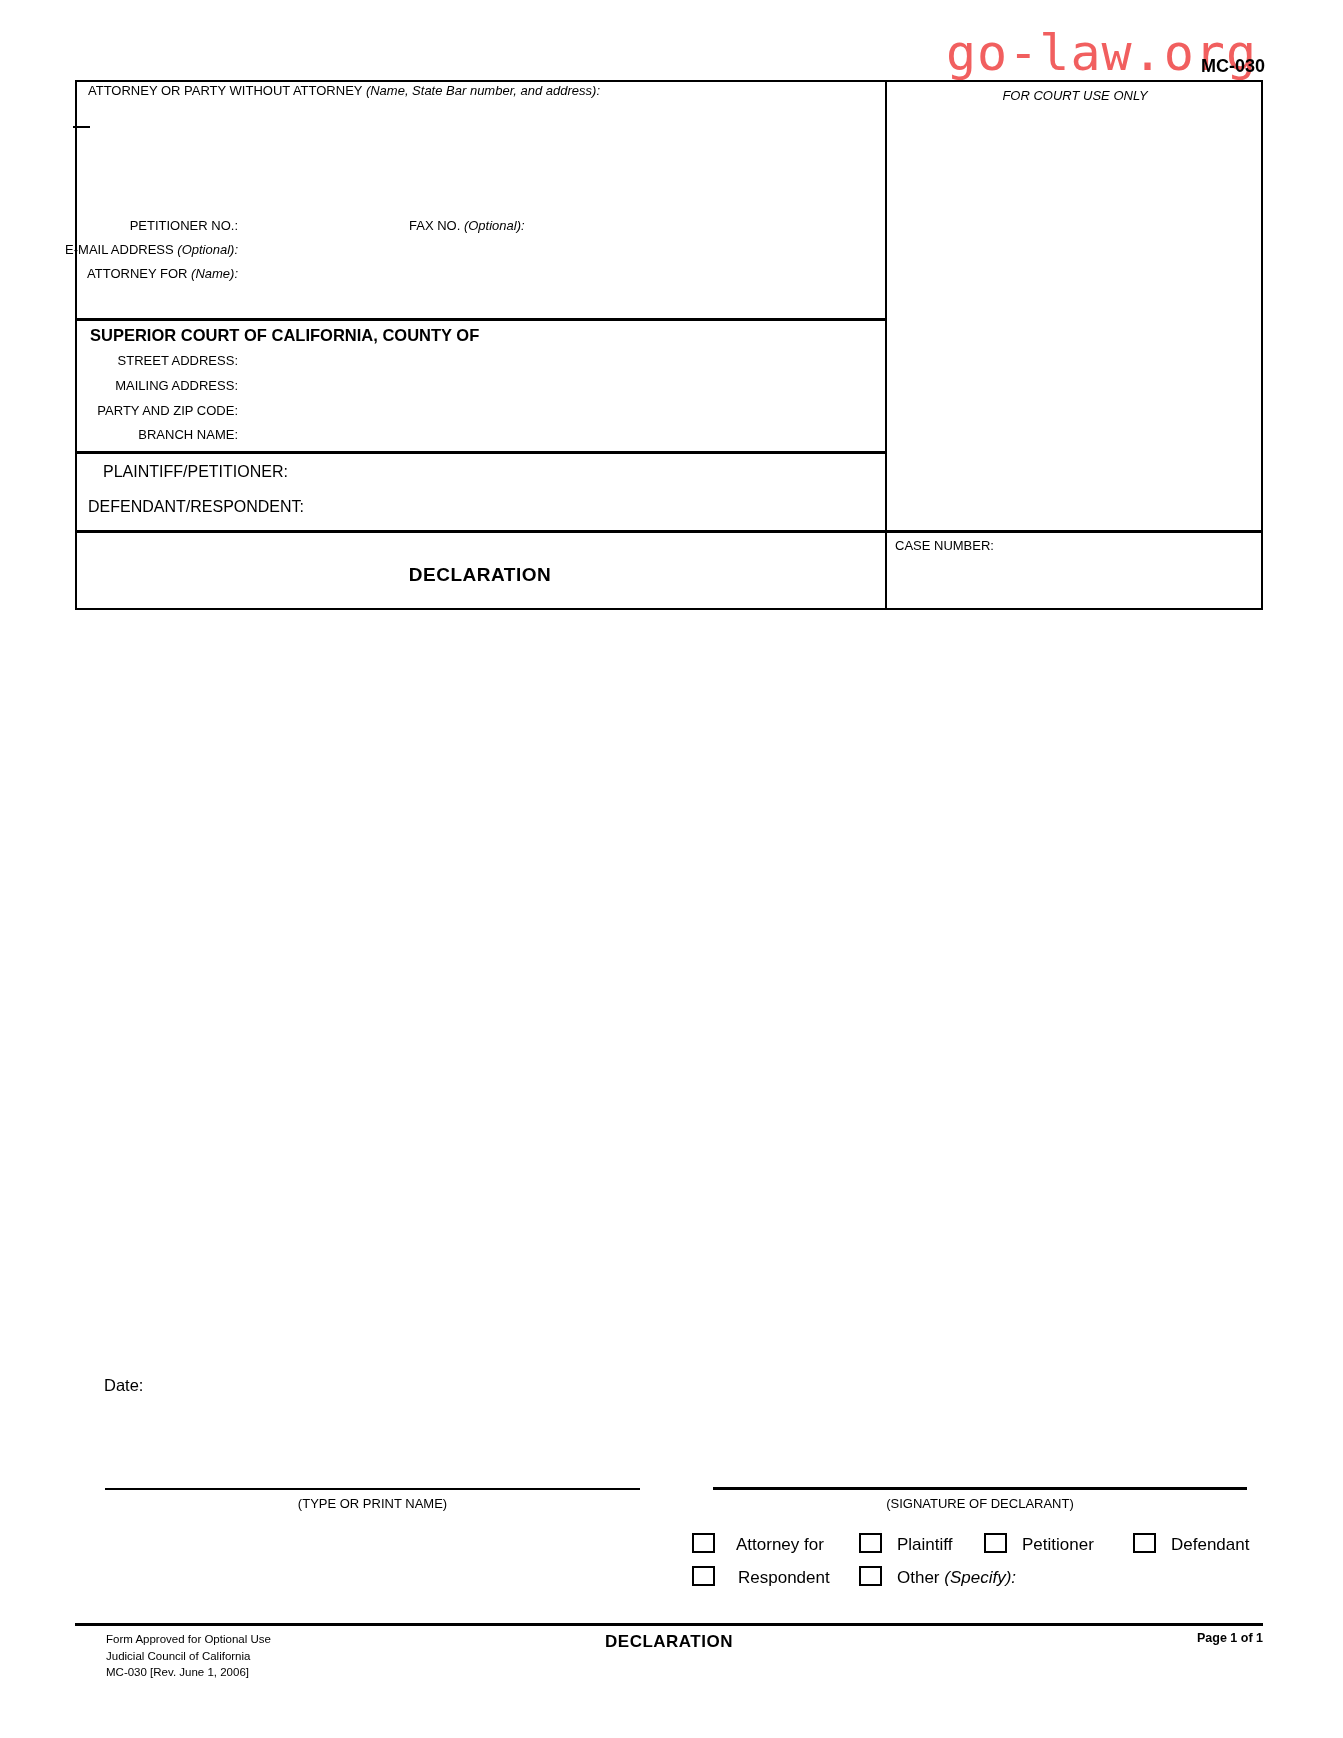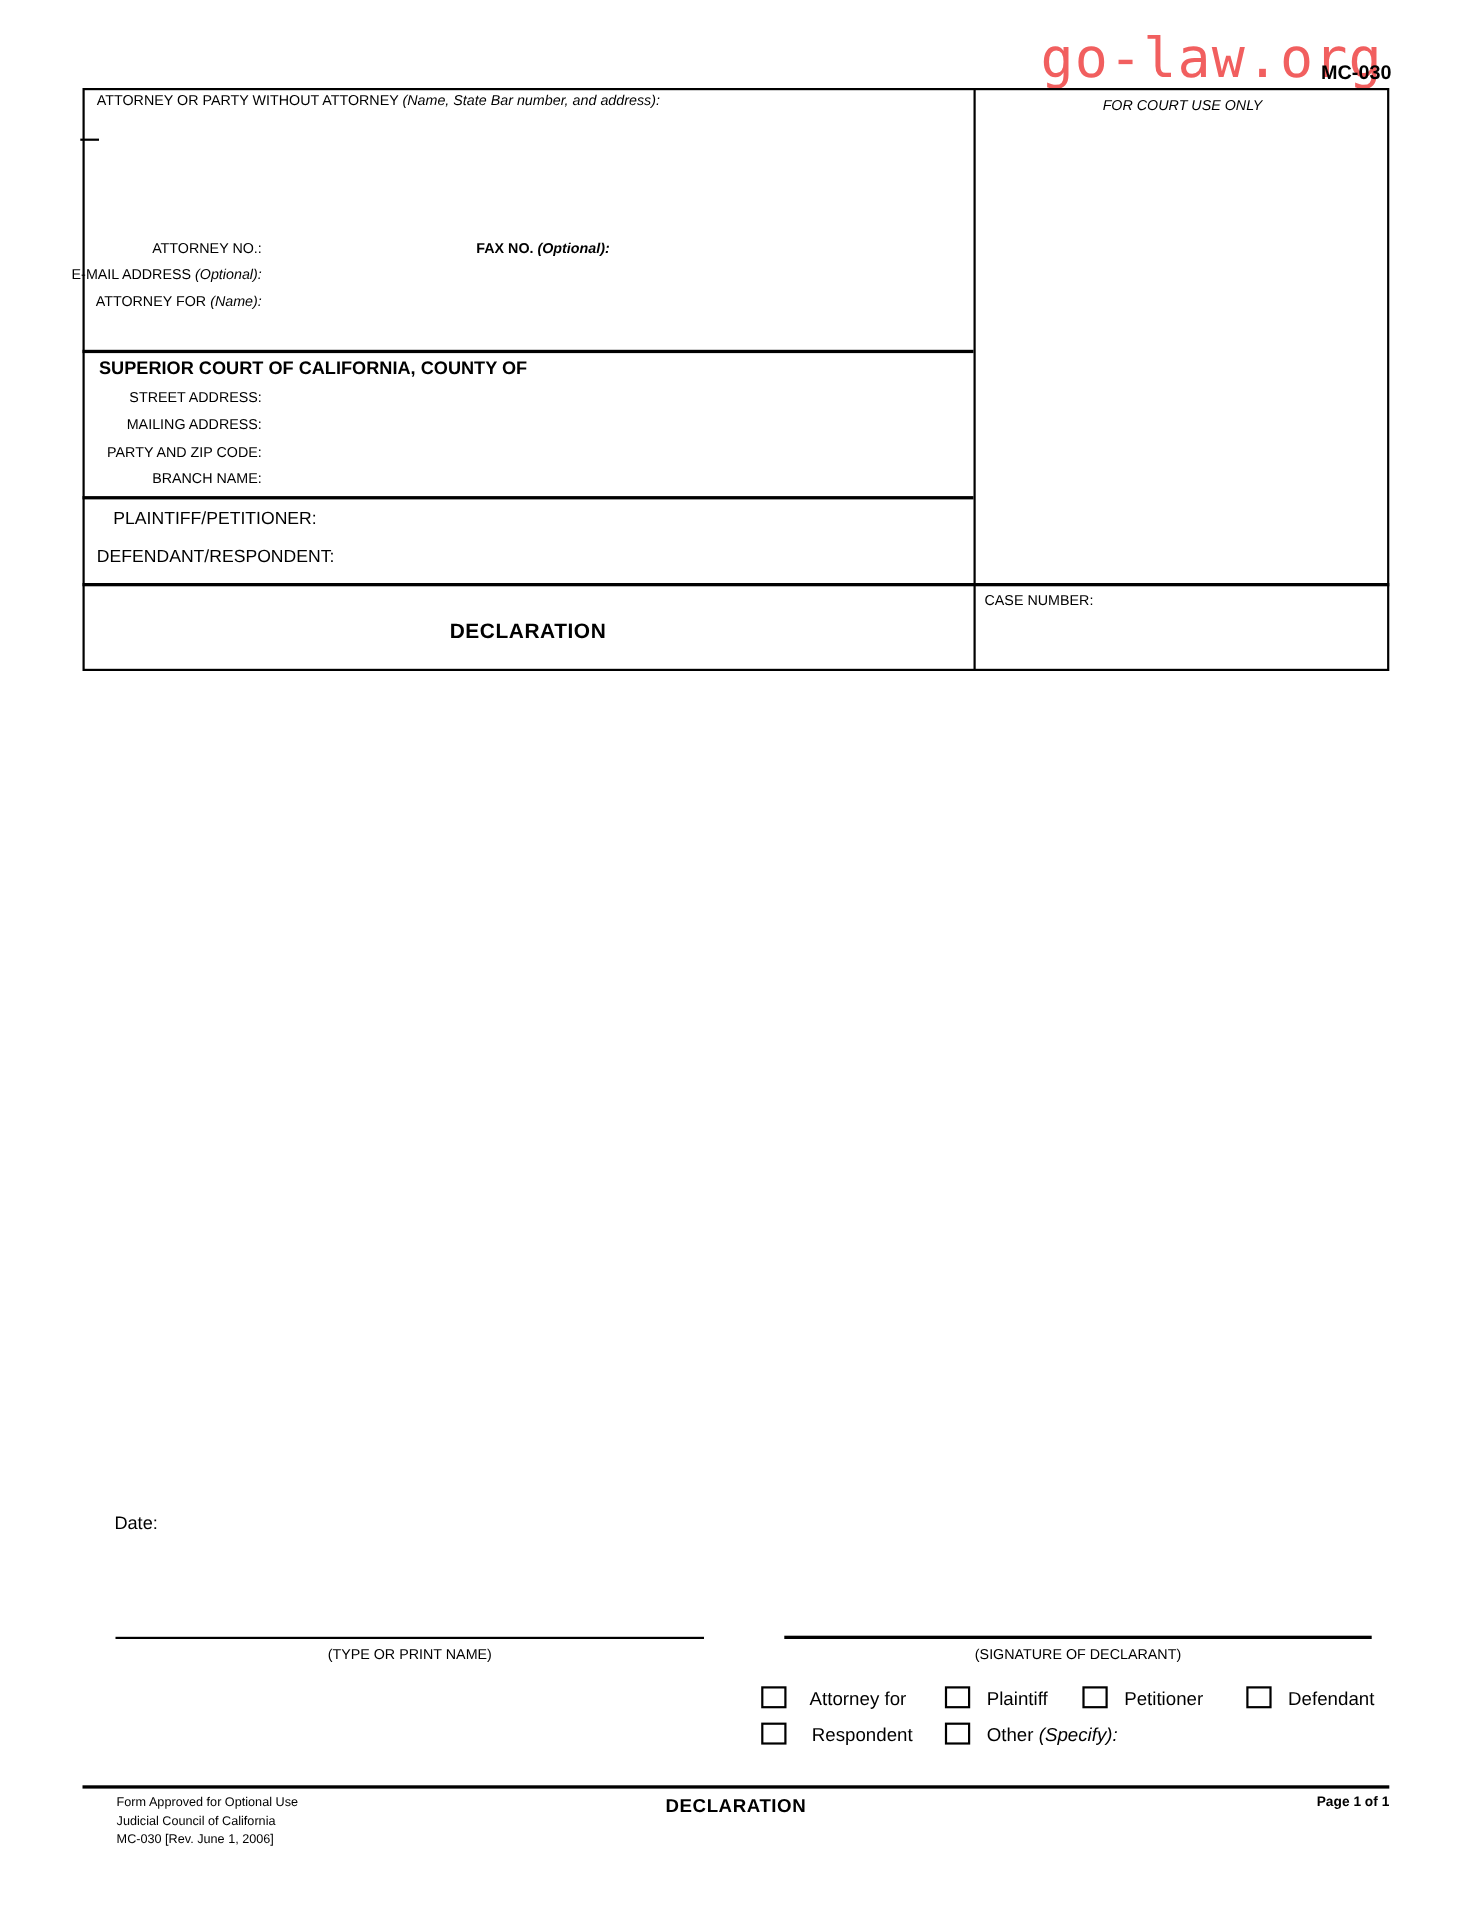--- a/index.html
+++ b/index.html
@@ -34,21 +34,21 @@
   .v-div  { left:885px; top:80px; width:2px; height:530px; background:#000; z-index:2; }
   .h-line { background:#000; height:3px; z-index:2; }
   .h1 { left:75px; top:318px; width:810px; }
   .h2 { left:75px; top:451px; width:810px; }
   .h3 { left:75px; top:530px; width:1188px; }
 
   .attorney-label { left:88px; top:83px; z-index:2; }
   .name-dash { left:73px; top:126px; width:17px; height:2px; background:#000; z-index:3; }
   .for-court-use { left:887px; top:88px; width:376px; text-align:center; z-index:2; }
   .tel-label { top:218px; z-index:2; }
-  .fax-label { left:433px; top:218px; z-index:2;font-weight:bold; }
+  .fax-label { left:409px; top:218px; z-index:2; }
   .email-label { top:242px; z-index:2; }
   .attyfor-label { top:266px; z-index:2; }
 
   .court-title { left:90px; top:326px; font-size:16.5px; z-index:2; }
   .street-label { top:353px; z-index:2; }
   .mailing-label { top:378px; z-index:2; }
   .city-label { top:403px; z-index:2; }
   .branch-label { top:427px; z-index:2; }
 
   .plaintiff-label { left:103px; top:462px; z-index:2; }
@@ -121,21 +121,21 @@
   <div class="abs h-line h2"></div>
   <div class="abs h-line h3"></div>
   <div class="abs name-dash"></div>
 
   <div class="abs sm attorney-label"><span>ATTORNEY OR PARTY WITHOUT ATTORNEY </span><span class="it">(Name, State Bar number, and address):</span></div>
   <div class="abs field f-attorney"></div>
 
   <div class="abs sm it for-court-use">FOR COURT USE ONLY</div>
   <div class="abs field f-courtuse"></div>
 
-  <div class="abs sm right-col-label tel-label">ATTORNEY NO.:</div>
+  <div class="abs sm right-col-label tel-label">PETITIONER NO.:</div>
   <div class="abs field f-tel"></div>
   <div class="abs sm fax-label"><span>FAX NO. </span><span class="it">(Optional):</span></div>
   <div class="abs field f-fax"></div>
   <div class="abs sm right-col-label email-label"><span>E-MAIL ADDRESS </span><span class="it">(Optional):</span></div>
   <div class="abs field f-email"></div>
   <div class="abs sm right-col-label attyfor-label"><span>ATTORNEY FOR </span><span class="it">(Name):</span></div>
   <div class="abs field f-attyfor"></div>
 
   <div class="abs b court-title">SUPERIOR COURT OF CALIFORNIA, COUNTY OF</div>
   <div class="abs field f-county"></div>

